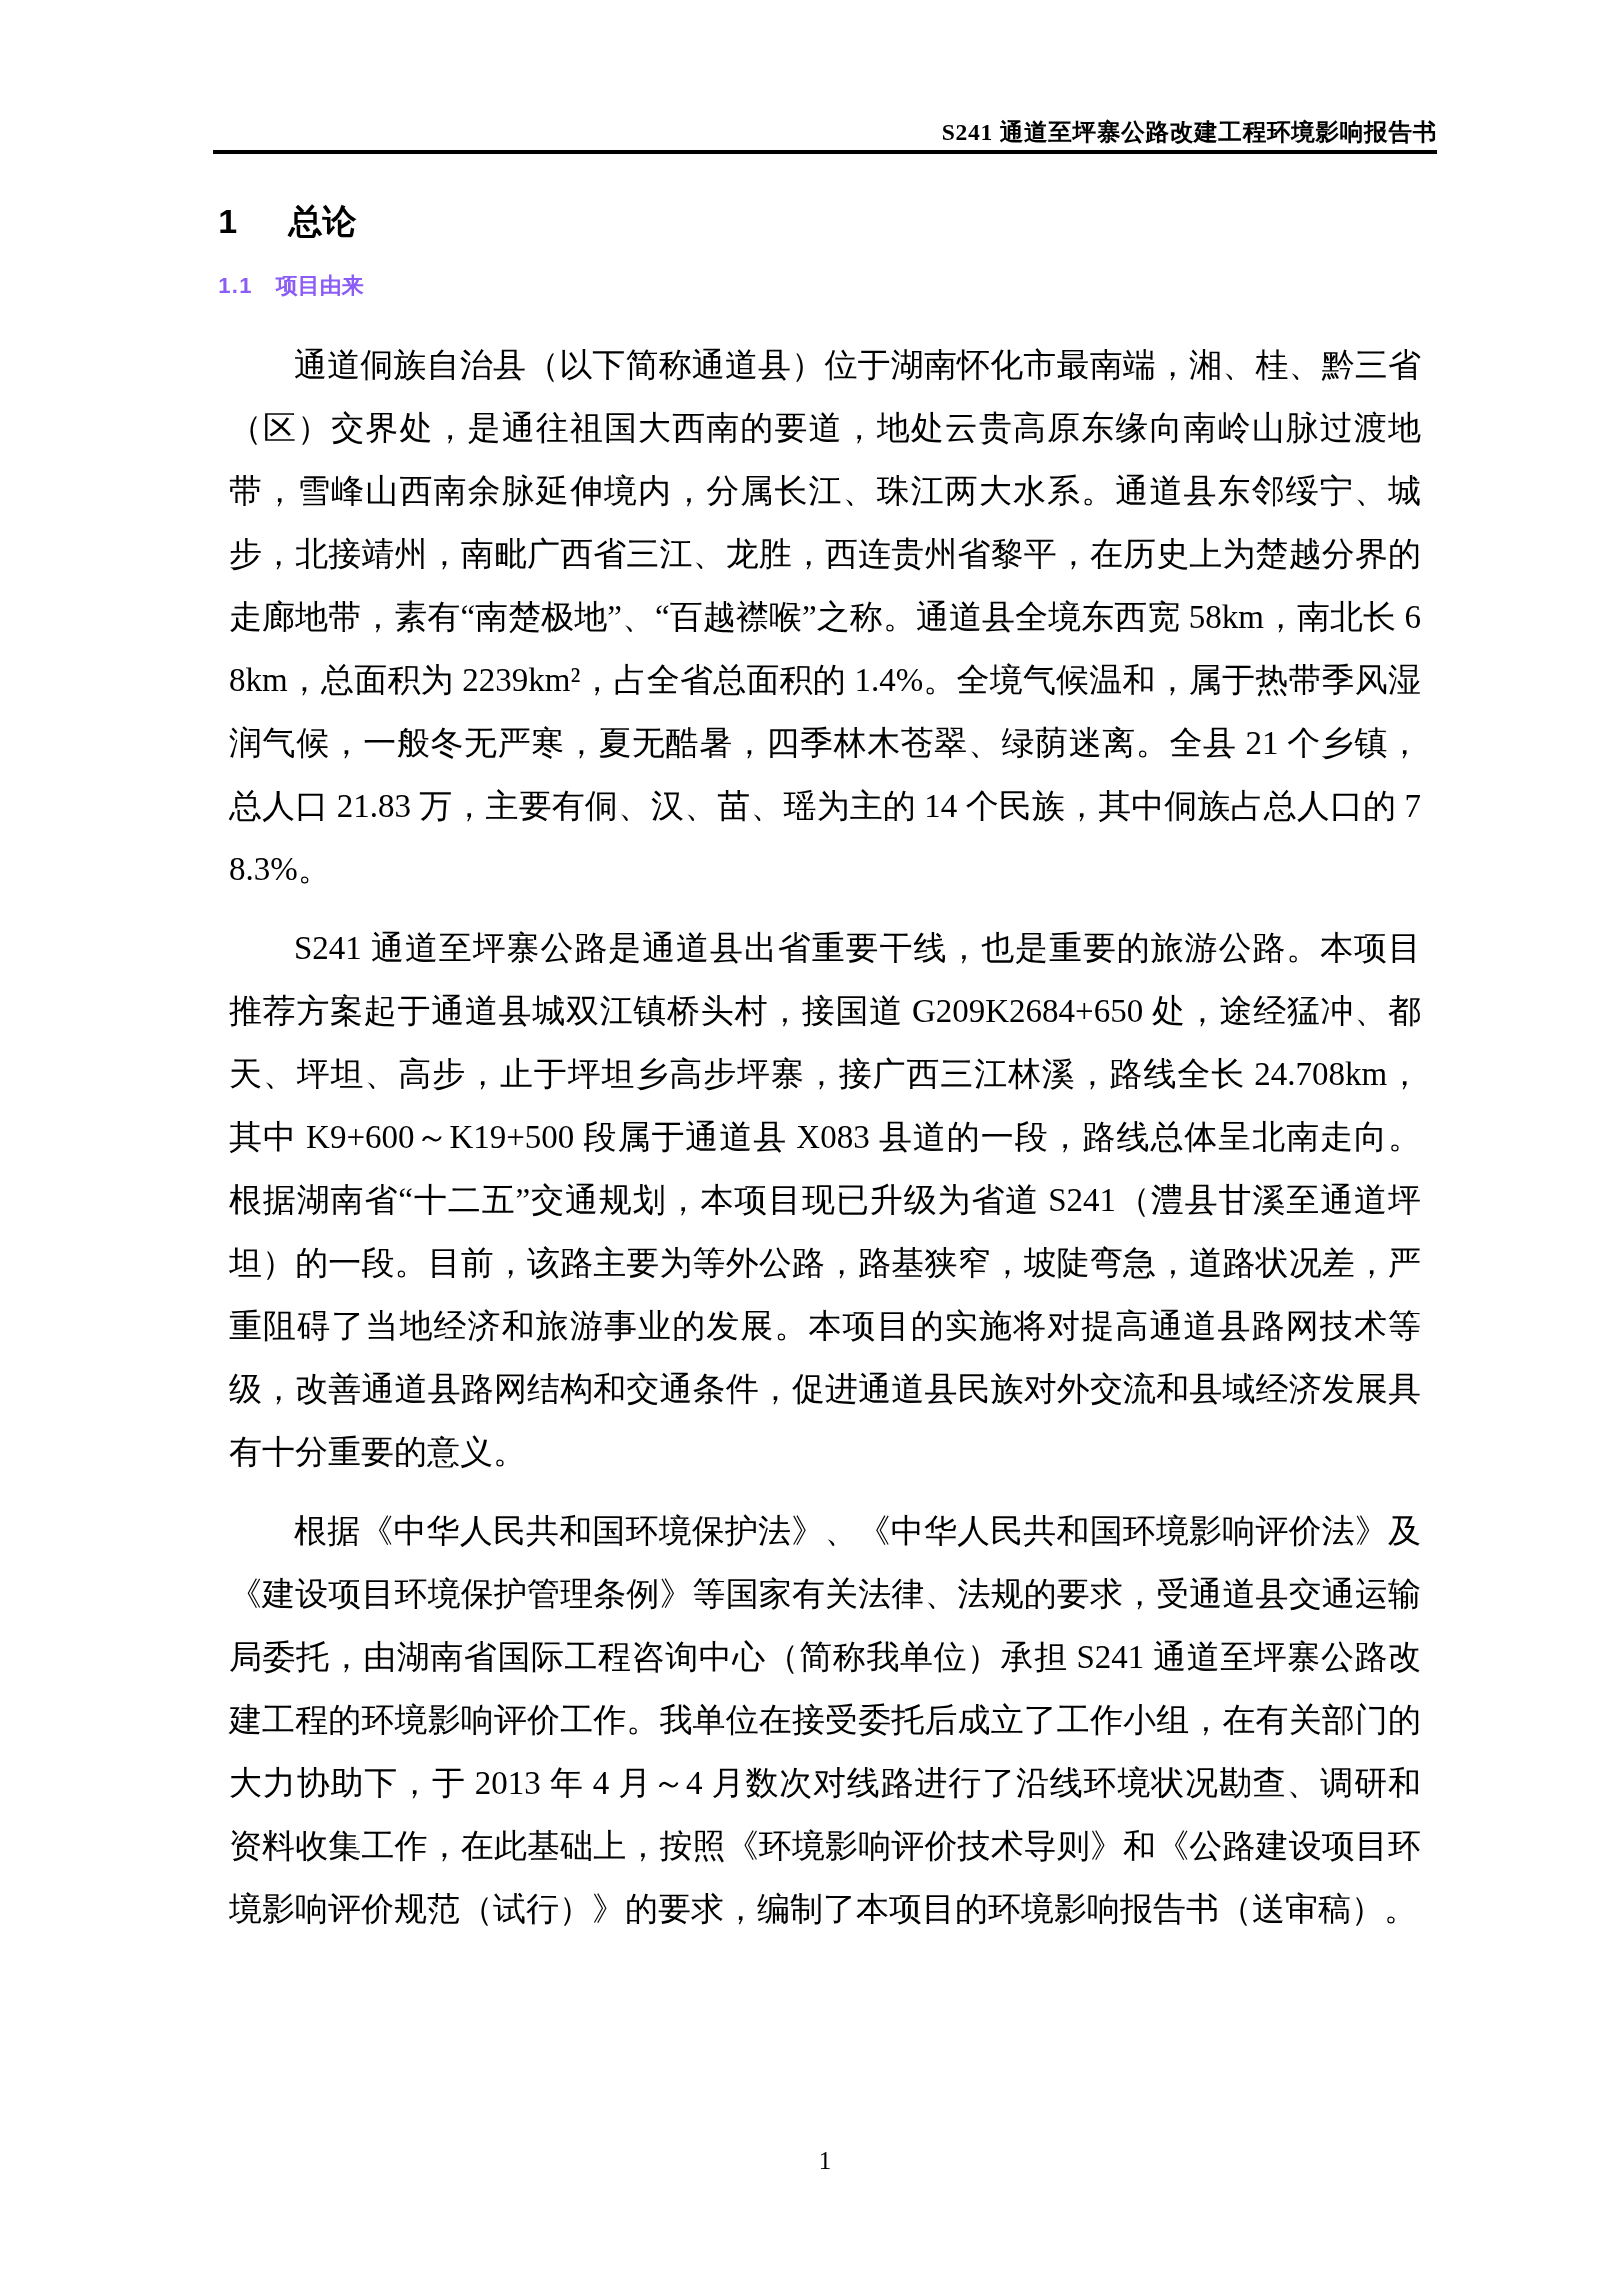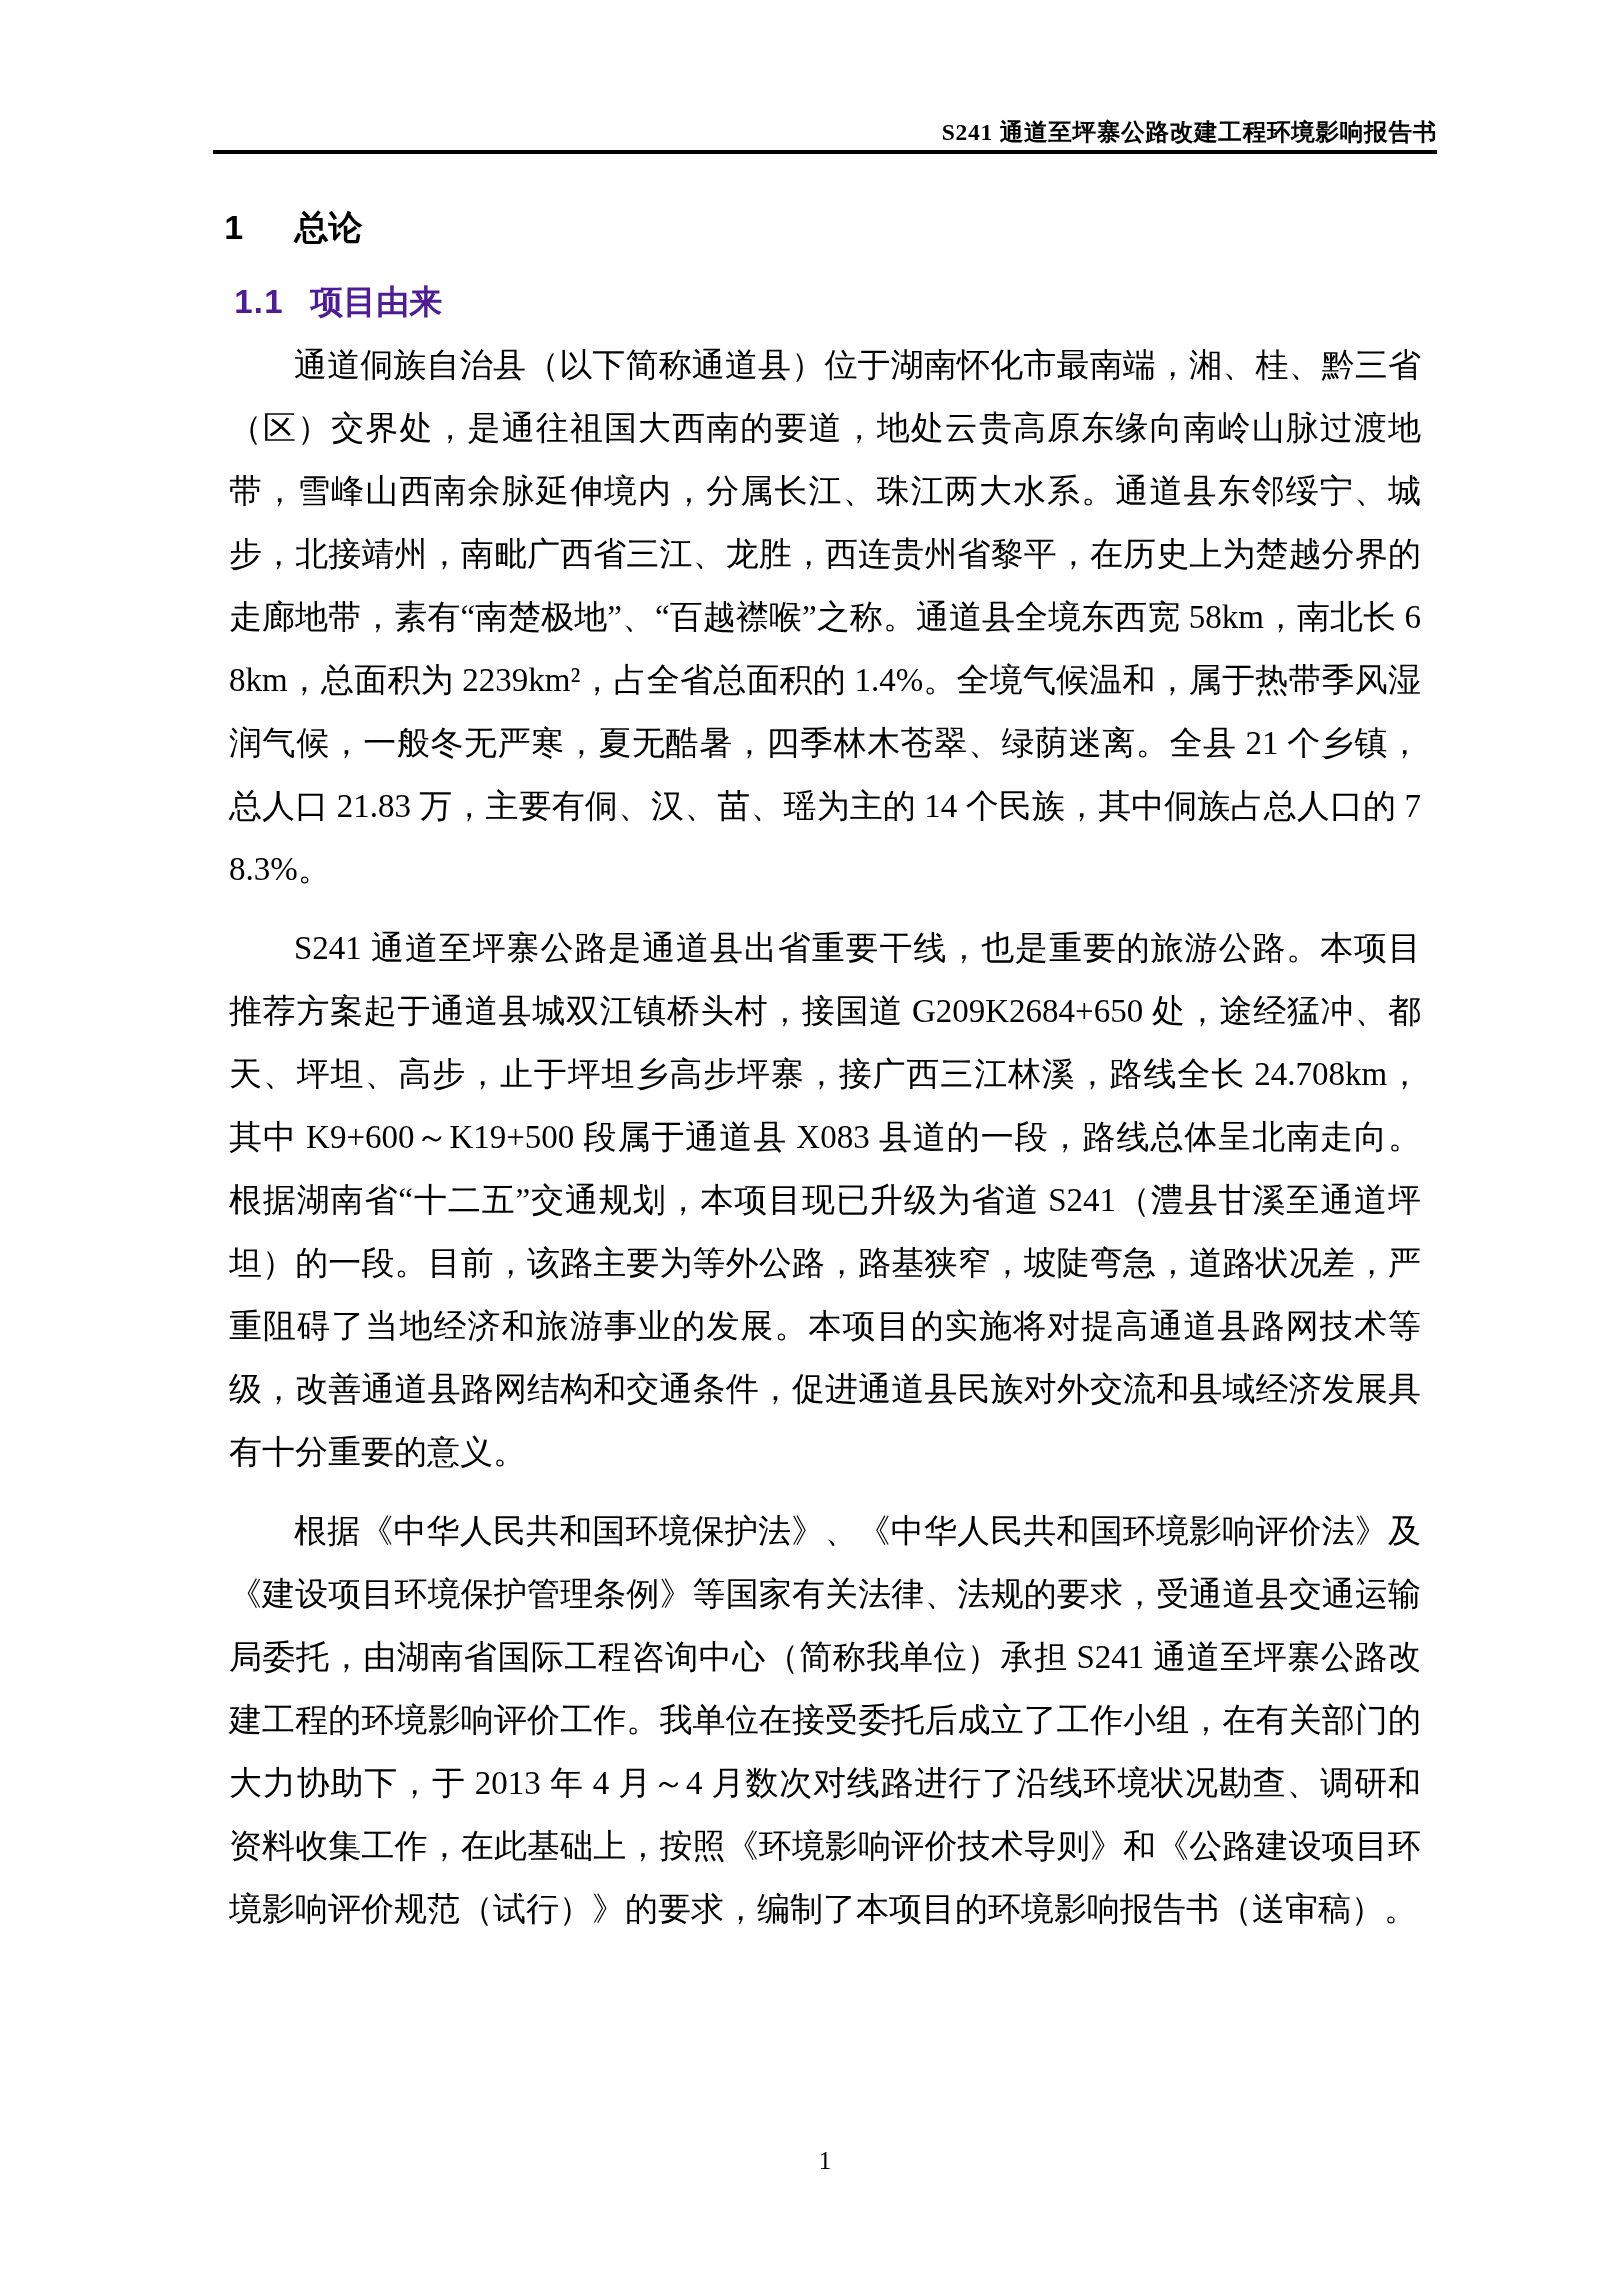--- a/index.html
+++ b/index.html
@@ -34,46 +34,46 @@
   .header-rule {
     margin-top: 2.6px;
     height: 4.6px;
     background: #000000;
   }
   .section-heading {
     position: absolute;
     left: 213px;
     top: 202px;
     width: 1224px;
-    margin: 6px;
+    margin: 0;
     font-family: "Liberation Sans", "DejaVu Sans", sans-serif;
     font-weight: 700;
     font-size: 34px;
     line-height: 39px;
     color: #000000;
   }
   .section-heading .num {
     display: inline-block;
     margin-left: 5.2px;
   }
   .section-heading .txt {
     display: inline-block;
     margin-left: 42px;
   }
   .subsection-heading {
     position: absolute;
     left: 213px;
     top: 267px;
     width: 1224px;
-    margin: 16px;
+    margin: 0;
     font-family: "Liberation Sans", "DejaVu Sans", sans-serif;
     font-weight: 700;
-    font-size: 33px;
+    font-size: 22px;
     line-height: 37px;
-    color: #4c1d95;
+    color: #8b5cf6;
   }
   .subsection-heading .num {
     display: inline-block;
     margin-left: 5.2px;
     letter-spacing: 1.3px;
   }
   .subsection-heading .txt {
     display: inline-block;
     margin-left: 17px;
   }

